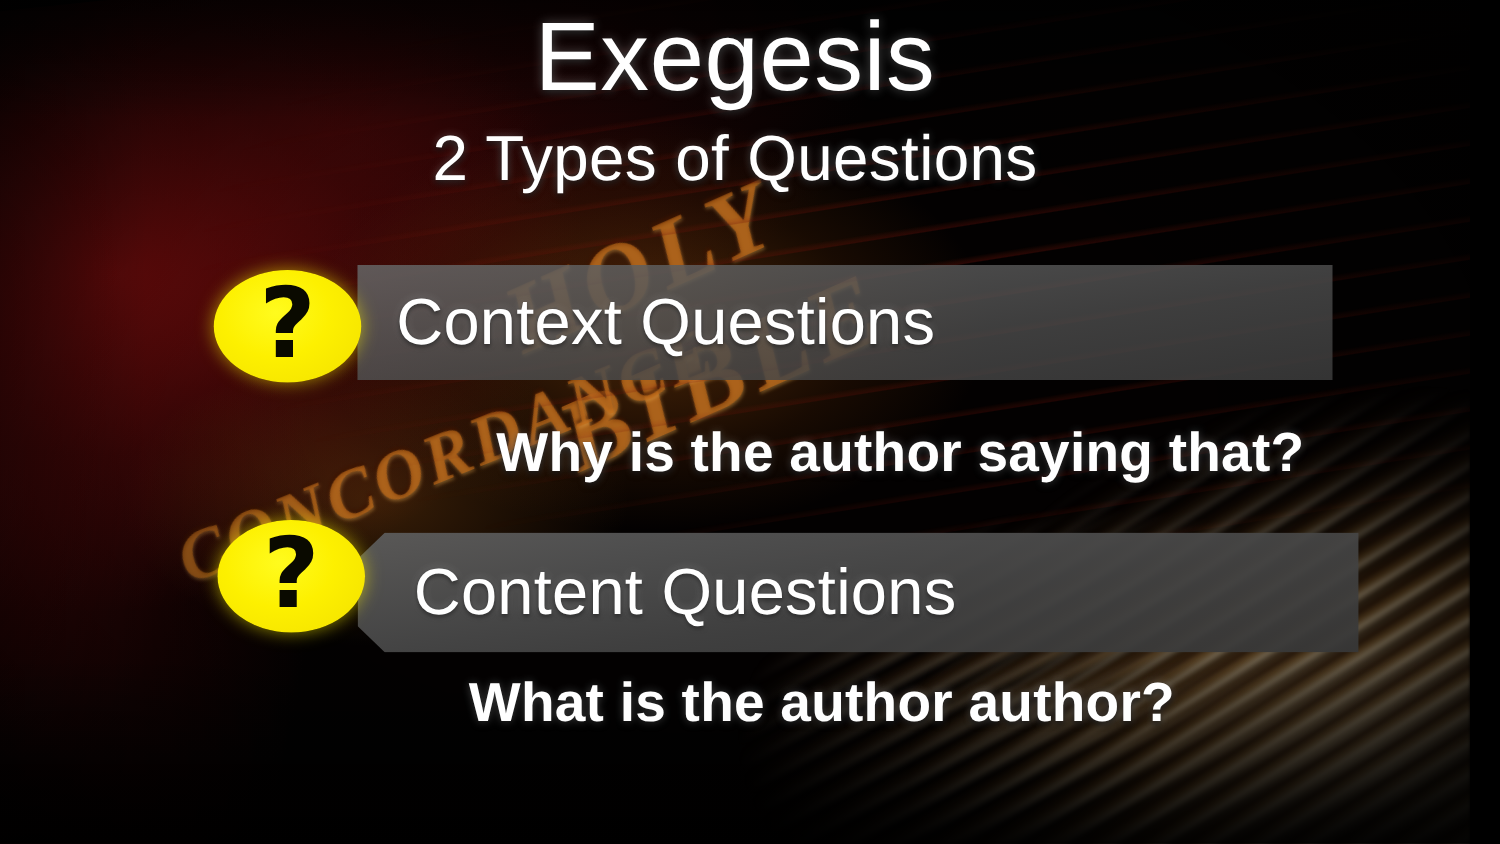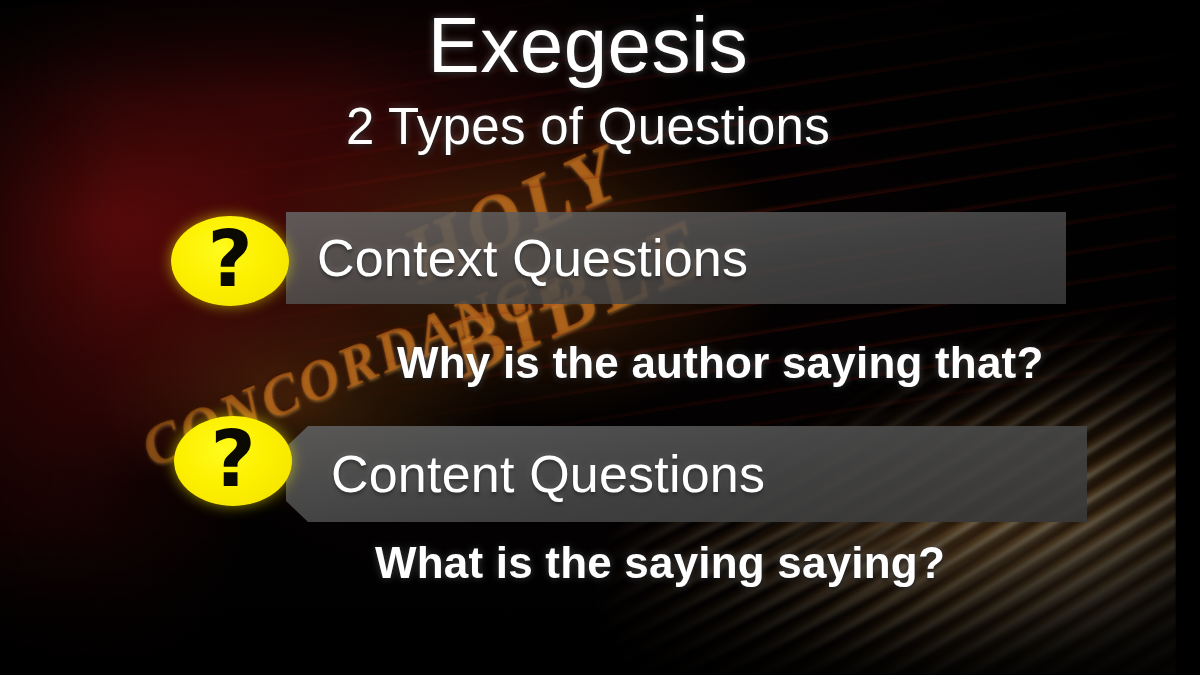--- a/index.html
+++ b/index.html
@@ -241,16 +241,16 @@
       <span class="qmark">?</span>
     </div>
     <div class="qsub" id="qsub-1">Why is the author saying that?</div>
 
     <div class="qbar" id="qbar-2">
       <span class="qbar-label">Content Questions</span>
     </div>
     <div class="qbadge" id="badge-2">
       <span class="qmark">?</span>
     </div>
-    <div class="qsub" id="qsub-2">What is the saying saying?</div>
+    <div class="qsub" id="qsub-2">What is the author author?</div>
 
   </div>
 </div>
 
 </body></html>

